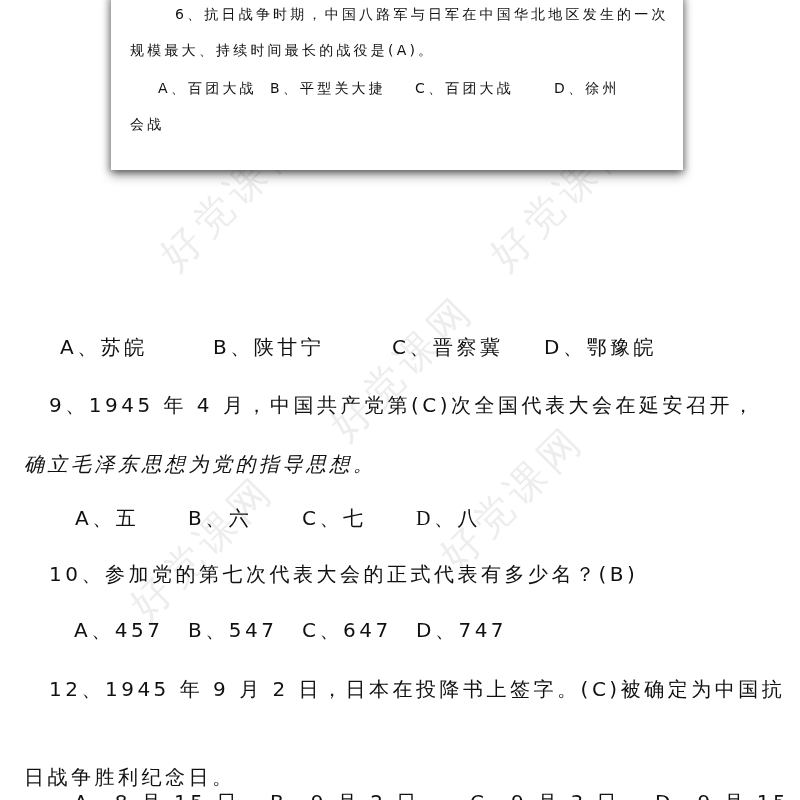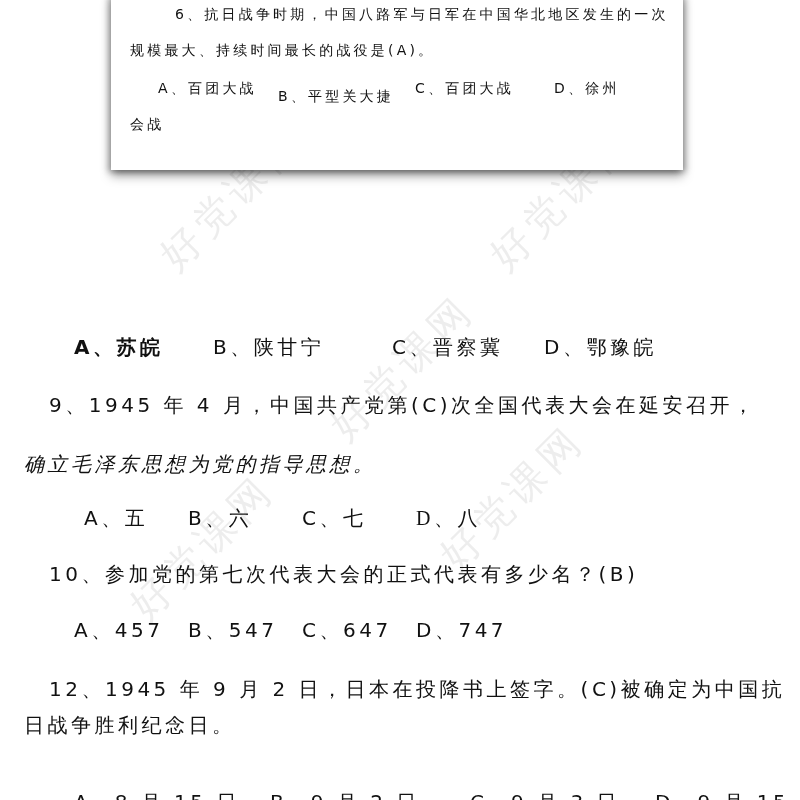--- a/index.html
+++ b/index.html
@@ -34,54 +34,54 @@
 <div class="wm" style="left:470px;top:170px;">好党课网</div>
 <div class="wm" style="left:310px;top:340px;">好党课网</div>
 <div class="wm" style="left:110px;top:520px;">好党课网</div>
 <div class="wm" style="left:420px;top:470px;">好党课网</div>
 
 <div class="card">
   <div class="ln" style="left:64px;top:12px;">6、抗日战争时期，中国八路军与日军在中国华北地区发生的一次</div>
   <div class="ln" style="left:19px;top:48px;">规模最大、持续时间最长的战役是(A)。</div>
   <div class="ln" style="left:0;top:86px;width:572px;height:16px;">
     <span class="opt" style="left:47px;">A、百团大战</span>
-    <span class="opt" style="left:167px;margin-top:8px;">B、平型关大捷</span>
+    <span class="opt" style="left:159px;">B、平型关大捷</span>
     <span class="opt" style="left:304px;">C、百团大战</span>
     <span class="opt" style="left:435px;margin-left:8px;">D、徐州</span>
   </div>
   <div class="ln" style="left:19px;top:122px;">会战</div>
 </div>
 
 <div class="ln big" style="left:0;top:335px;width:800px;height:24px;">
-  <span class="opt" style="left:74px;font-weight:bold;">A、苏皖</span>
+  <span class="opt" style="left:60px;">A、苏皖</span>
   <span class="opt" style="left:213px;">B、陕甘宁</span>
   <span class="opt" style="left:392px;">C、晋察冀</span>
   <span class="opt" style="left:544px;">D、鄂豫皖</span>
 </div>
 
 <div class="ln big" style="left:49px;top:393px;">9、1945 年 4 月，中国共产党第(C)次全国代表大会在延安召开，</div>
 <div class="ln big" style="left:24px;top:452px;font-style:italic;">确立毛泽东思想为党的指导思想。</div>
 
 <div class="ln big" style="left:0;top:506px;width:800px;height:24px;">
-  <span class="opt" style="left:84px;text-align:center;">A、五</span>
+  <span class="opt" style="left:75px;text-align:center;">A、五</span>
   <span class="opt" style="left:188px;">B、六</span>
   <span class="opt" style="left:302px;">C、七</span>
   <span class="opt" style="left:416px;font-family:Liberation Serif, serif;">D、八</span>
 </div>
 
 <div class="ln big" style="left:49px;top:562px;">10、参加党的第七次代表大会的正式代表有多少名？(B)</div>
 
 <div class="ln big" style="left:0;top:618px;width:666px;height:24px;">
   <span class="opt" style="left:74px;">A、457</span>
   <span class="opt" style="left:188px;">B、547</span>
   <span class="opt" style="left:302px;">C、647</span>
   <span class="opt" style="left:416px;">D、747</span>
 </div>
 
 <div class="ln big" style="left:49px;top:677px;">12、1945 年 9 月 2 日，日本在投降书上签字。(C)被确定为中国抗</div>
-<div class="ln big" style="left:24px;top:713px;">日战争胜利纪念日。</div>
+<div class="ln big" style="left:24px;top:765px;">日战争胜利纪念日。</div>
 
 <div class="ln big" style="left:0;top:790px;width:800px;height:24px;">
   <span class="opt" style="left:74px;">A、8 月 15 日</span>
   <span class="opt" style="left:270px;">B、9 月 2 日</span>
   <span class="opt" style="left:470px;">C、9 月 3 日</span>
   <span class="opt" style="left:655px;">D、9 月 15</span>
 </div>
 
 </body></html>

